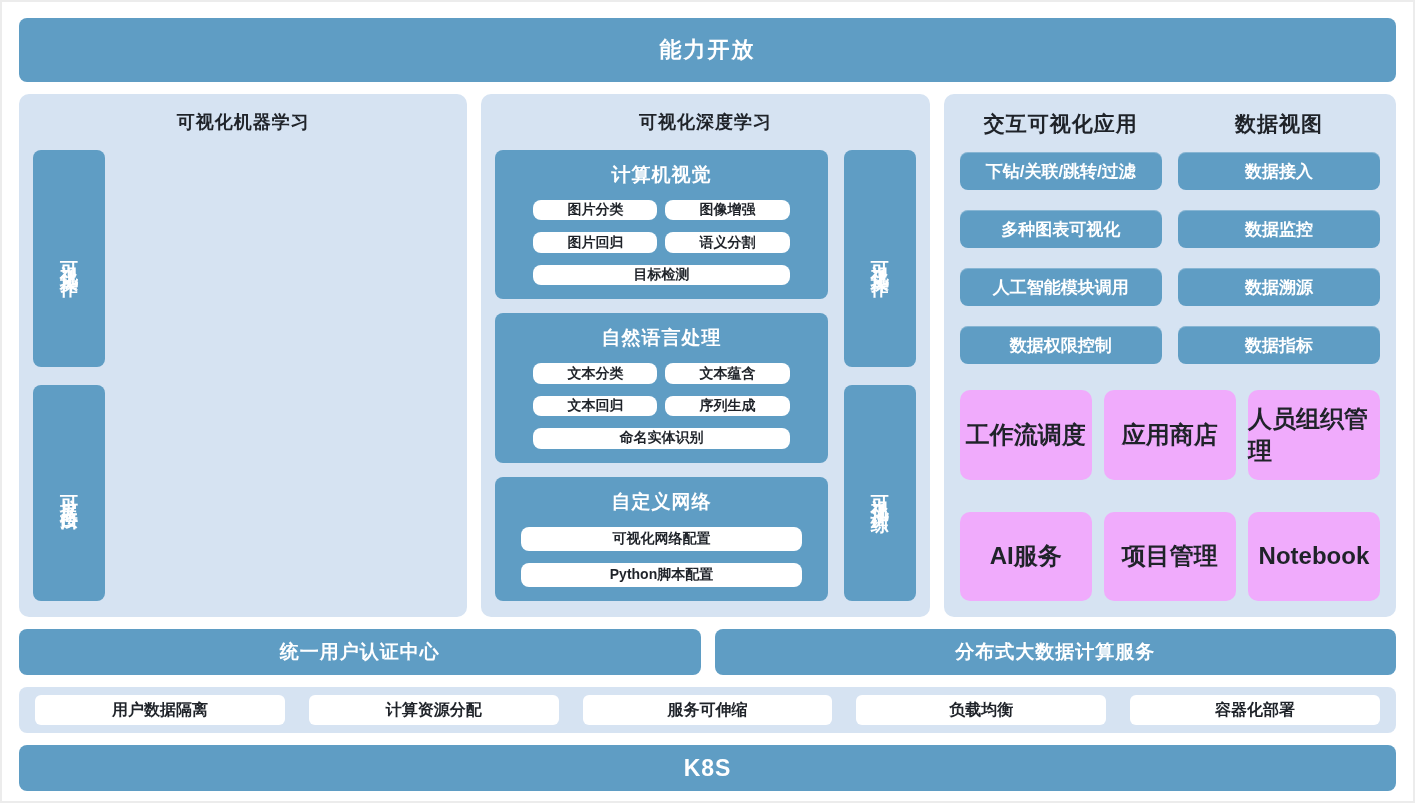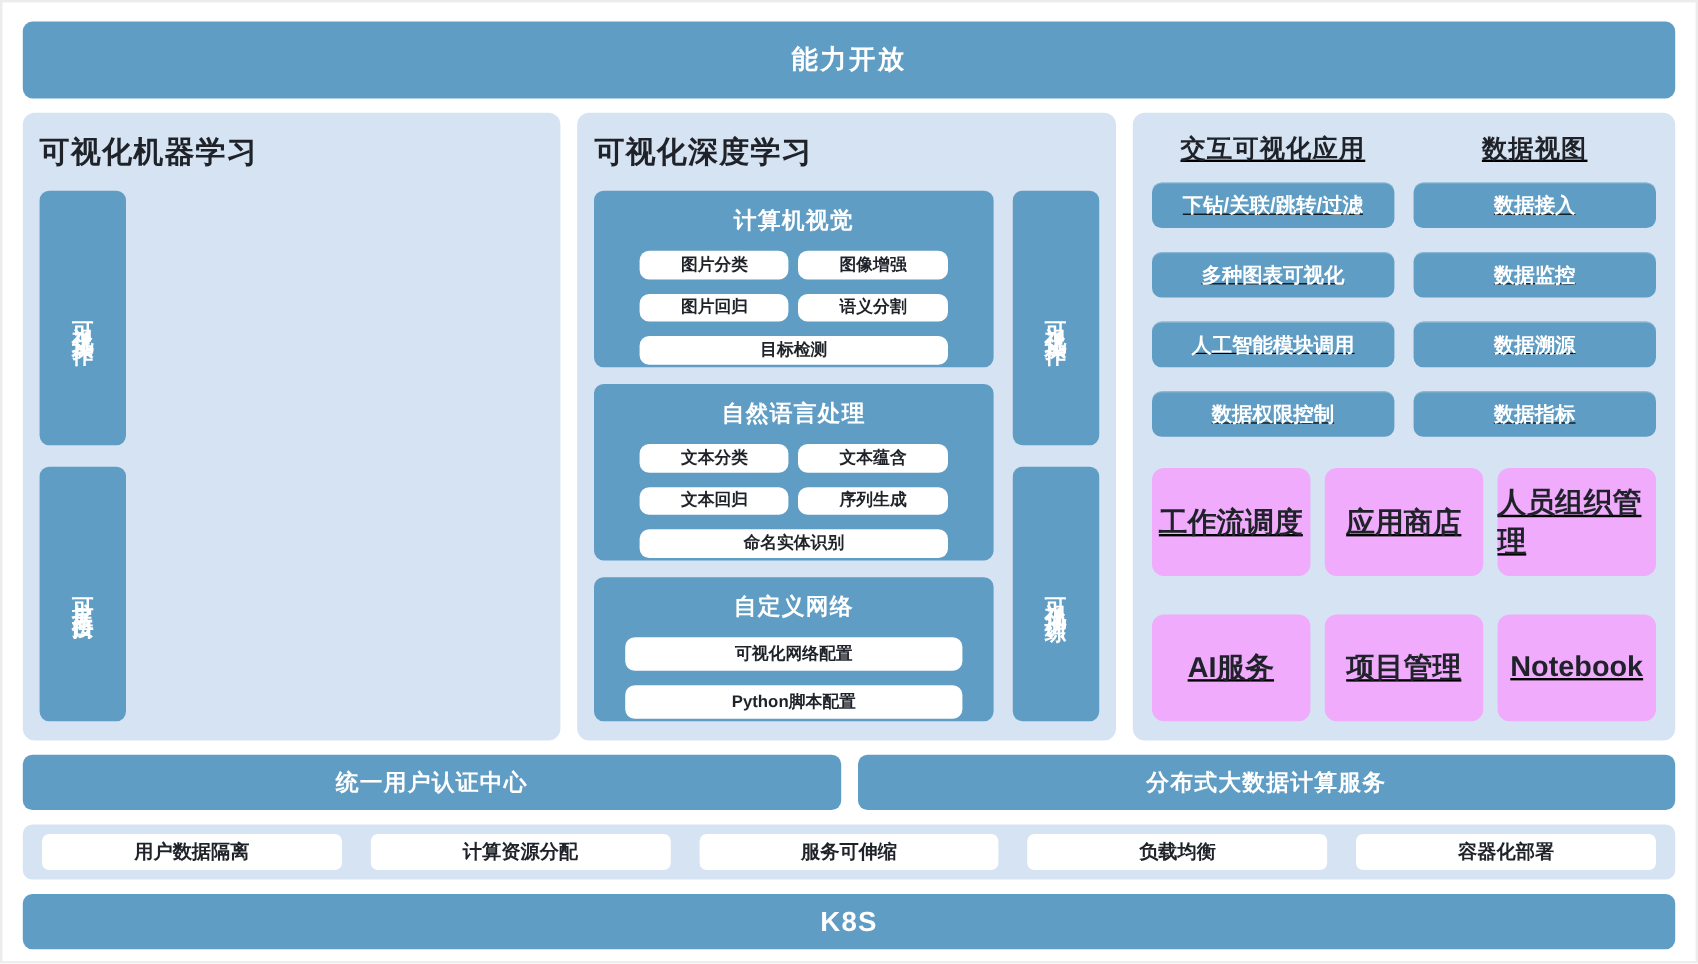--- a/index.html
+++ b/index.html
@@ -27,40 +27,40 @@
     display:flex;align-items:center;justify-content:center;
     letter-spacing:2px;
   }
   .panels{flex:1;display:flex;gap:14px;min-height:0;}
   .panel{
     flex:1;background:var(--panel-bg);border-radius:10px;
     padding:12px 14px 16px;
     display:flex;flex-direction:column;min-width:0;
   }
   .panel-title{
-    flex:none;font-size:25px;font-weight:bold;
+    flex:none;text-align:center;font-size:18px;font-weight:bold;
     color:var(--text-dark);margin:4px 0 16px;letter-spacing:1px;
   }
   .panel-body{flex:1;display:flex;gap:16px;min-height:0;}
   .col-main{flex:1;display:flex;flex-direction:column;gap:14px;min-width:0;min-height:0;}
   .col-side{width:72px;flex:none;display:flex;flex-direction:column;gap:18px;}
   .vbar{
     flex:1;background:var(--blue);border-radius:8px;
     color:#fff;font-weight:bold;font-size:18px;
     display:flex;align-items:center;justify-content:center;
     writing-mode:vertical-rl;text-orientation:upright;letter-spacing:5px;
   }
   .bar{
     flex:none;height:46px;background:var(--blue);border-radius:8px;
     color:#fff;font-weight:bold;font-size:18px;letter-spacing:1px;
     display:flex;align-items:center;justify-content:center;
   }
   .block{
     background:var(--blue);border-radius:8px;
-    padding:10px 14px 2px;
+    padding:10px 14px 14px;
     display:flex;flex-direction:column;min-height:0;
   }
   .block-title{
     flex:none;text-align:center;color:#fff;font-weight:bold;
     font-size:19px;margin:2px 0 12px;letter-spacing:1px;
   }
   .ml-block{flex:1;}
   .ml-grid{
     flex:1;display:grid;
     grid-template-columns:1fr 1.15fr 40px 40px;
@@ -78,21 +78,21 @@
     font-size:13px;letter-spacing:1px;line-height:1.1;
   }
   .dl-cv,.dl-nlp{flex:1.25;}
   .dl-custom{flex:1;}
   .pill-grid{
     flex:1;display:grid;grid-template-columns:1fr 1fr;
     gap:12px 8px;margin:0 24px;min-height:0;
   }
   .pill-grid.single{grid-template-columns:1fr;margin:0 12px;}
   .pill.wide{grid-column:1 / -1;}
-  .right-panel{padding:12px 16px 16px;text-decoration:underline;}
+  .right-panel{padding:12px 16px 16px;}
   .right-cols{flex:none;display:flex;gap:16px;}
   .rcol{flex:1;display:flex;flex-direction:column;min-width:0;}
   .rcol-title{
     text-align:center;font-size:21px;font-weight:bold;
     color:var(--text-dark);margin:4px 0 14px;letter-spacing:1px;
   }
   .rbtn{
     flex:none;height:38px;margin-bottom:20px;
     background:var(--blue);border-radius:8px;
     box-shadow:inset 0 1px 0 rgba(255,255,255,.25);

